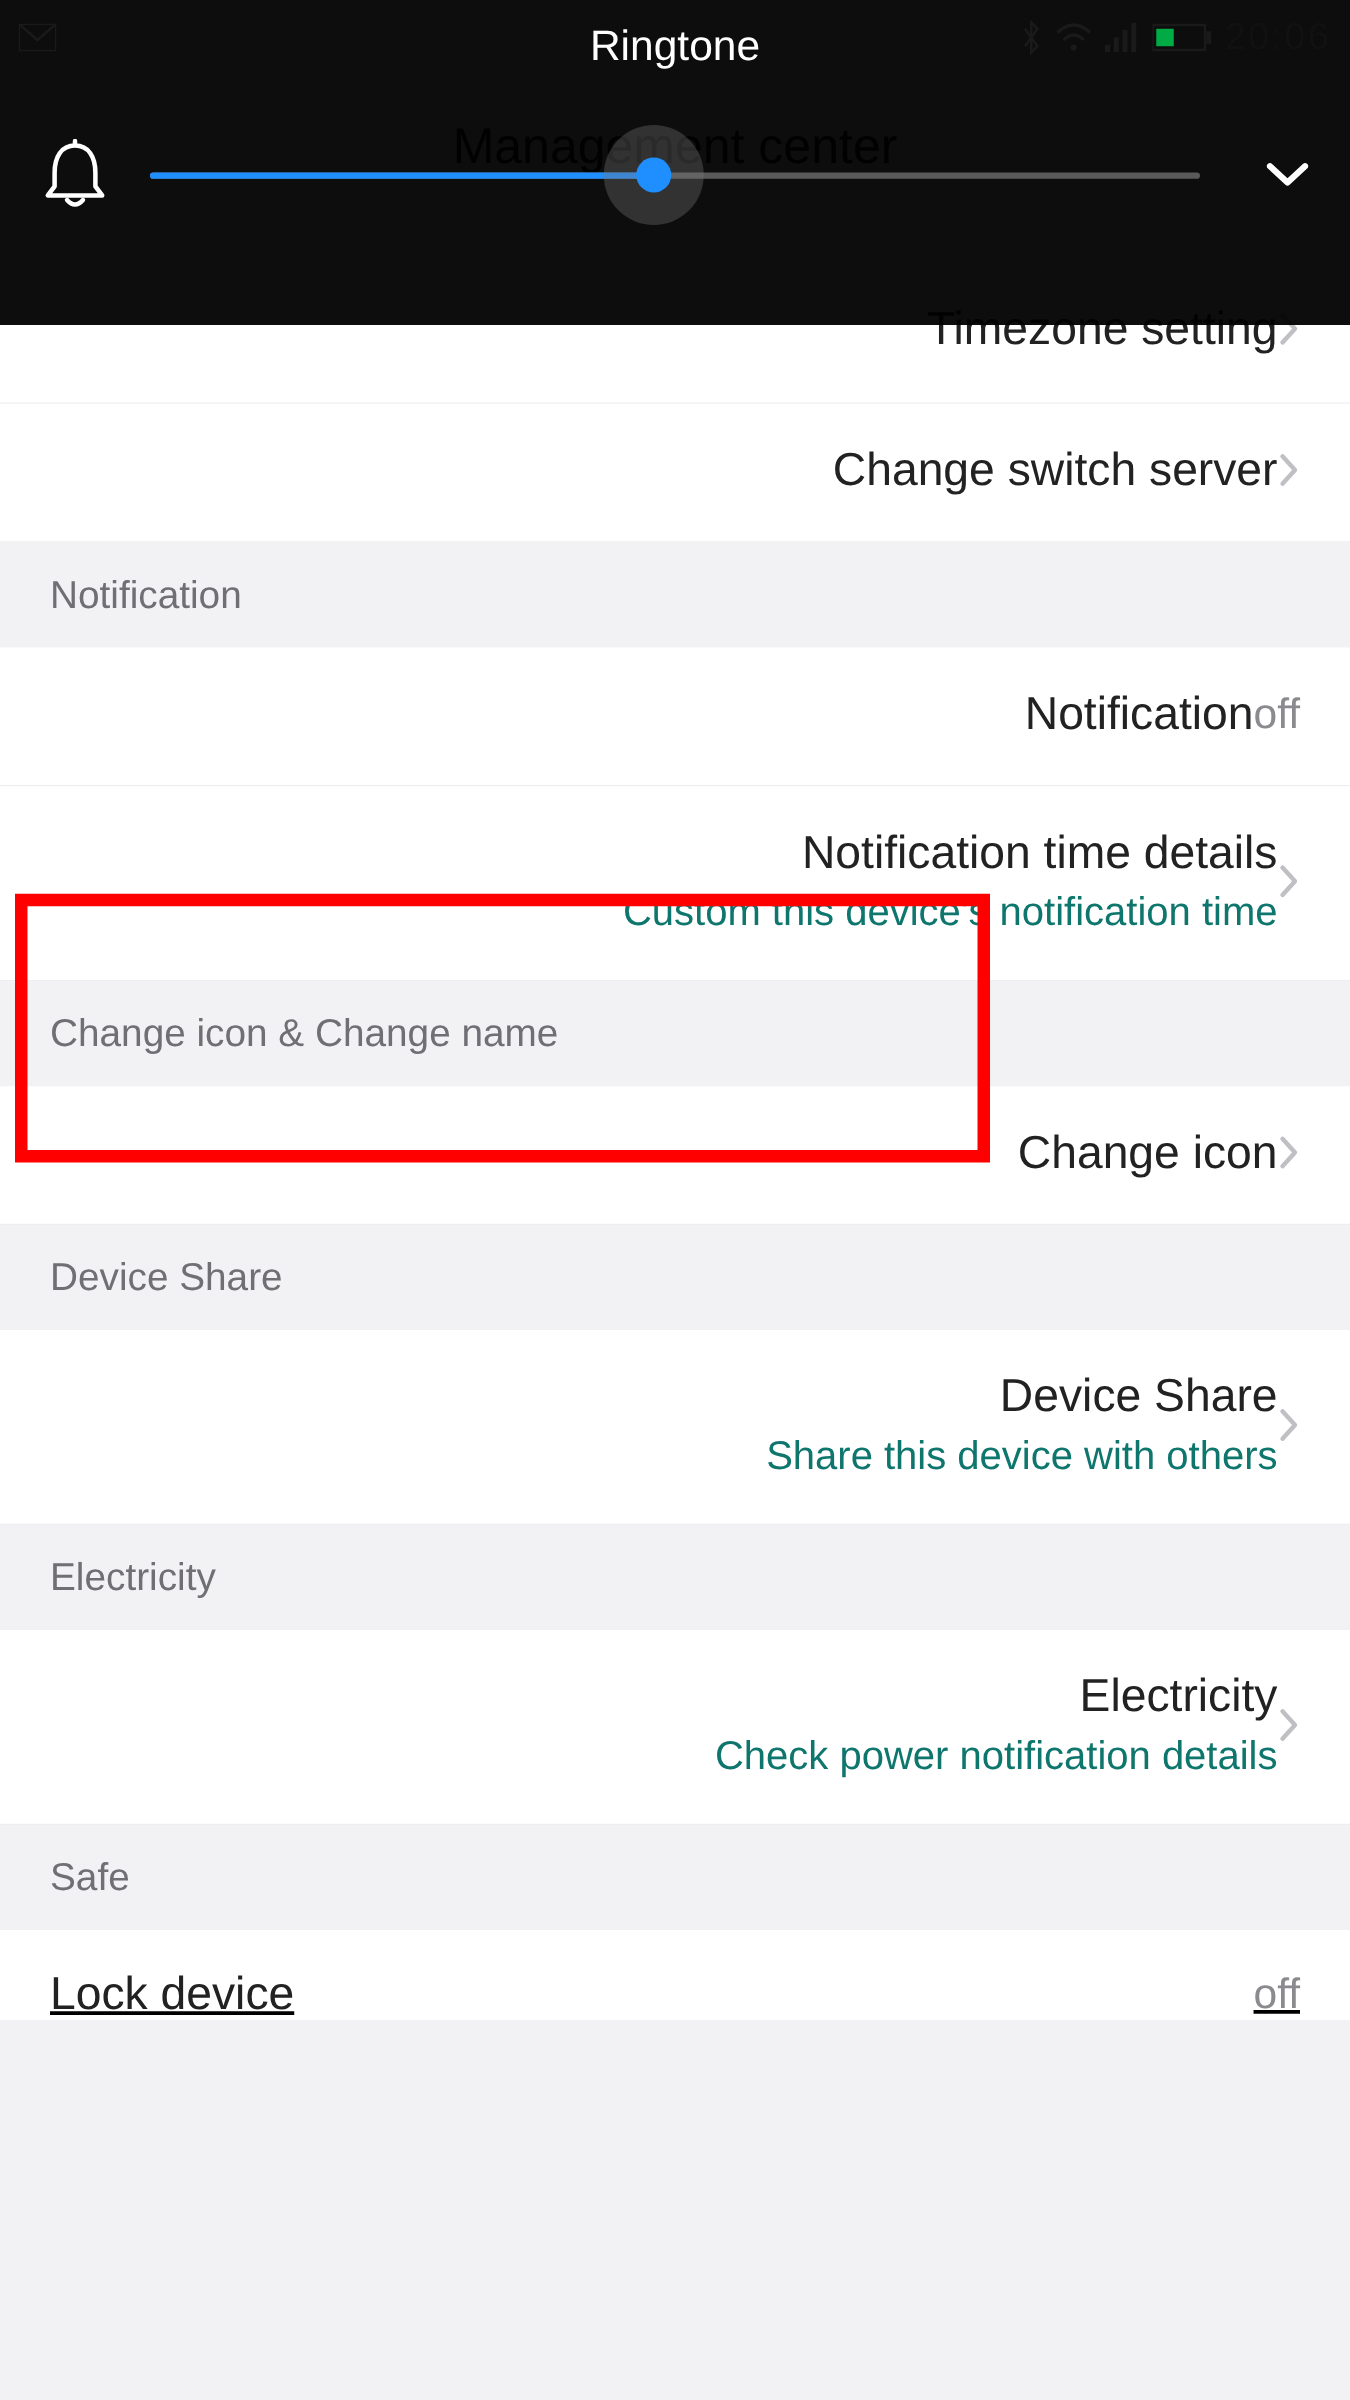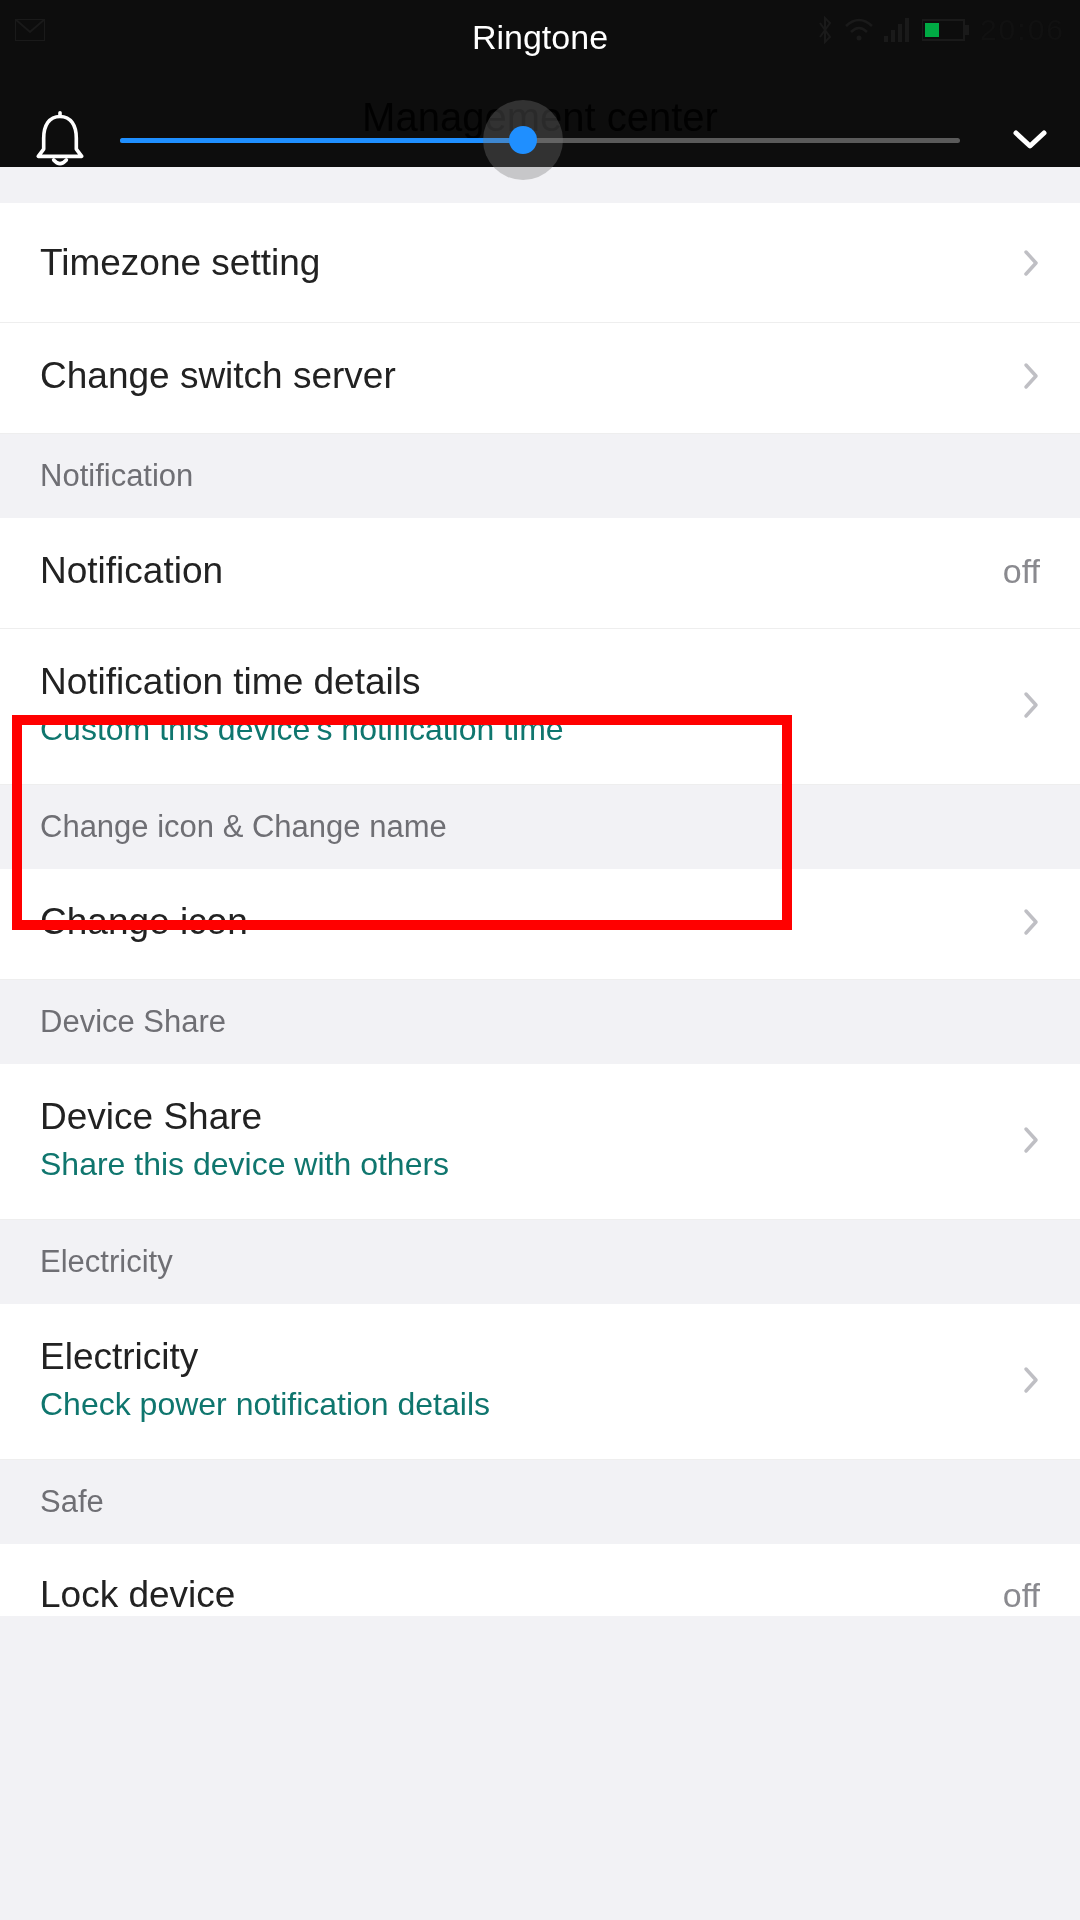--- a/index.html
+++ b/index.html
@@ -29,21 +29,21 @@
     font-weight: 400;
     z-index: 0;
   }
 
   
   .ringtone-overlay {
     position: absolute;
     top: 0;
     left: 0;
     width: 100%;
-    height: 167px;
+    height: 260px;
     background: #000000f2;
     color: #fff;
     z-index: 5;
   }
   .status-bar {
     position: absolute;
     top: 0;
     left: 0;
     height: 60px;
     width: 100%;
@@ -153,20 +153,21 @@
     align-items: center;
     position: relative;
   }
   .row:last-of-type { border-bottom: none; }
   .row .texts {
     display: flex;
     flex-direction: column;
     gap: 8px;
     flex: 1;
     min-width: 0;
+    text-align: right;
   }
   .row .title {
     font-size: 37px;
     color: #222;
     font-weight: 400;
   }
   .row .subtitle {
     font-size: 32px;
     color: #0f766e;
   }
@@ -196,20 +197,21 @@
     z-index: 3;
   }
 
   .short-row { padding-top: 30px; padding-bottom: 30px; }
 
   .cut-row {
     background:#fff;
     padding: 30px 40px 0 40px;
     display:flex;
     align-items:center;
+    text-decoration:underline;
   }
   .cut-row .title { font-size:37px; color:#222; }
   .cut-row .value { font-size:34px; color:#8a8a8f; margin-left:auto; }
 
   svg { display:block; }
 </style>
 </head>
 <body>
 
 <div class="bg-title">Management center</div>

